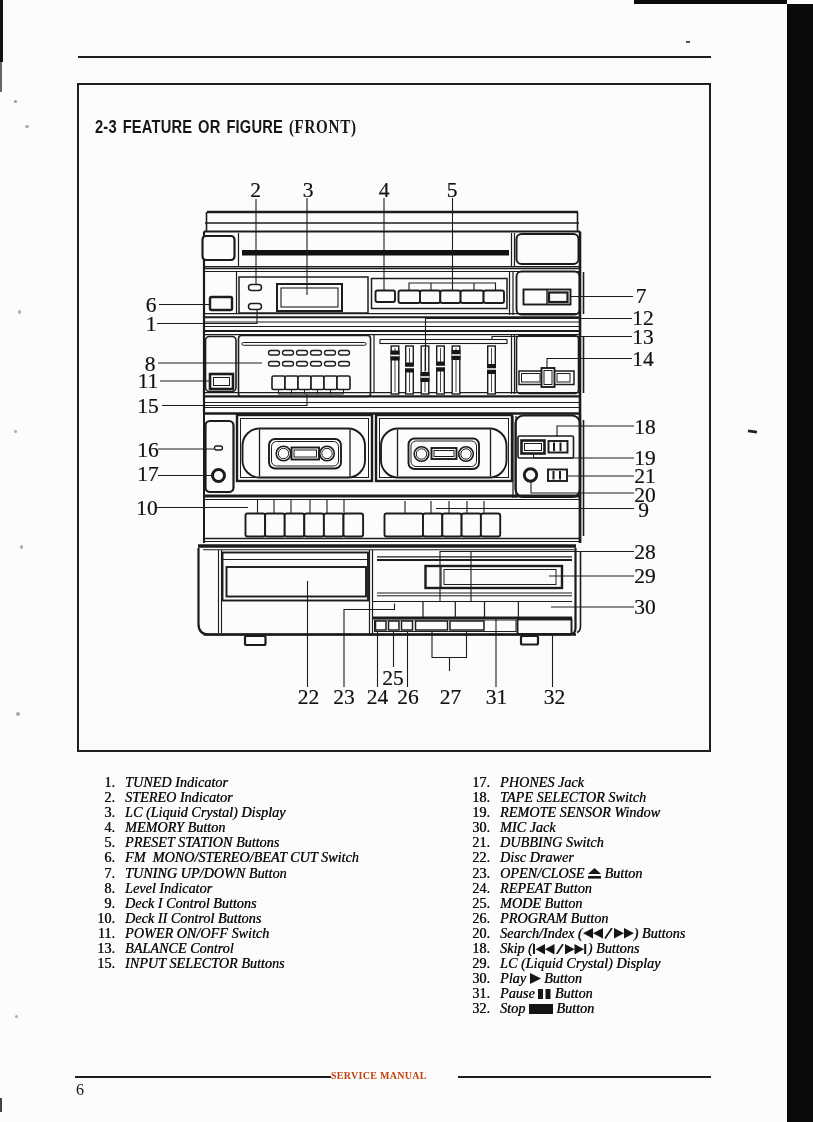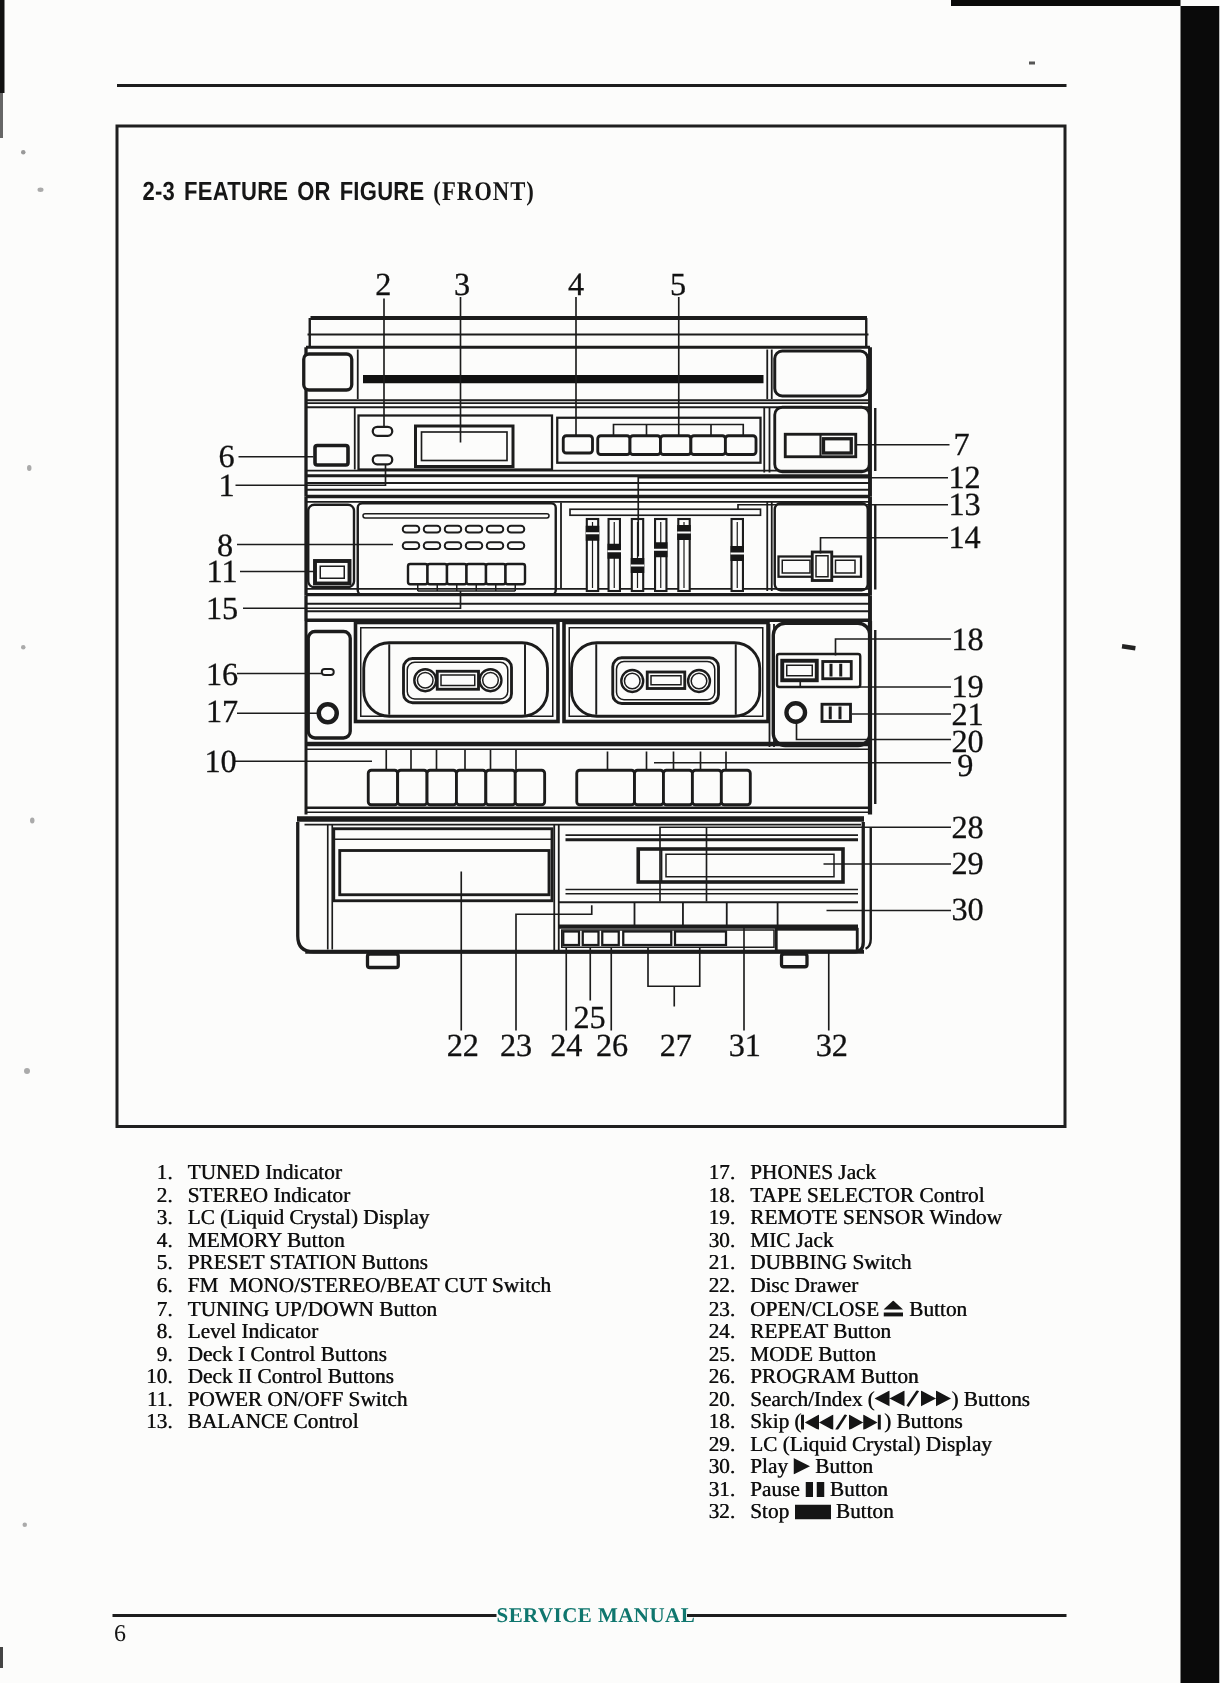--- a/index.html
+++ b/index.html
@@ -5,26 +5,26 @@
   html,body{margin:0;padding:0;}
   body{width:813px;height:1122px;position:relative;background:#fcfcfb;font-family:"Liberation Serif",serif;overflow:hidden;}
   .abs{position:absolute;}
   #toprule{left:78px;top:56px;width:633px;height:2px;background:#1d1d1d;}
   #figbox{left:77px;top:83px;width:634px;height:669px;border:2px solid #1f1f1f;box-sizing:border-box;}
   #title{left:95px;top:117px;font-family:"Liberation Sans",sans-serif;font-weight:bold;font-size:17.5px;color:#161616;letter-spacing:0.2px;word-spacing:2px;white-space:nowrap;transform:scaleX(0.84);transform-origin:0 0;}
   #title .fr{font-family:"Liberation Serif",serif;font-size:18px;letter-spacing:0.8px;}
   .col{line-height:15.1px;font-size:14.2px;color:#0e0e0e;white-space:nowrap;text-shadow:0.35px 0 0 #333;}
   .col .row{display:flex;}
   .col .n{display:inline-block;width:38px;text-align:right;flex:none;}
-  .col .t{margin-left:10px;}
+  .col .t{margin-left:10px;font-style:italic;}
   #leftcol{left:77px;top:775px;}
   #rightcol{left:452px;top:775px;}
   #footline-l{left:75px;top:1076px;width:256px;height:1.6px;background:#1d1d1d;}
   #footline-r{left:458px;top:1076px;width:253px;height:1.6px;background:#1d1d1d;}
-  #footext{left:331px;top:1069.5px;font-size:14px;font-weight:bold;letter-spacing:0.3px;color:#0f766e;}
+  #footext{left:331px;top:1069.5px;font-size:10px;font-weight:bold;letter-spacing:0.3px;color:#c2410c;}
   #pagenum{left:76px;top:1081px;font-size:16px;color:#141414;}
   .ic{display:inline-block;vertical-align:-1px;}
 </style>
 </head>
 <body>
 <div class="abs" id="toprule"></div>
 <div class="abs" id="figbox"></div>
 <div class="abs" id="title">2-3 FEATURE OR FIGURE <span class="fr">(FRONT)</span></div>
 <svg class="abs" style="left:0;top:0" width="813" height="1122" viewBox="0 0 813 1122">
 <g stroke="#1c1c1c" fill="none" stroke-linecap="butt">
@@ -380,29 +380,33 @@
       <span class="t">Deck II Control Buttons</span>
     </div>
 <div class="row">
       <span class="n">11.</span>
       <span class="t">POWER ON/OFF Switch</span>
     </div>
 <div class="row">
       <span class="n">13.</span>
       <span class="t">BALANCE Control</span>
     </div>
+<div class="row">
+      <span class="n">15.</span>
+      <span class="t">INPUT SELECTOR Buttons</span>
+    </div>
 </div>
 <div class="abs col" id="rightcol">
 <div class="row">
       <span class="n">17.</span>
       <span class="t">PHONES Jack</span>
     </div>
 <div class="row">
       <span class="n">18.</span>
-      <span class="t">TAPE SELECTOR Control</span>
+      <span class="t">TAPE SELECTOR Switch</span>
     </div>
 <div class="row">
       <span class="n">19.</span>
       <span class="t">REMOTE SENSOR Window</span>
     </div>
 <div class="row">
       <span class="n">30.</span>
       <span class="t">MIC Jack</span>
     </div>
 <div class="row">

